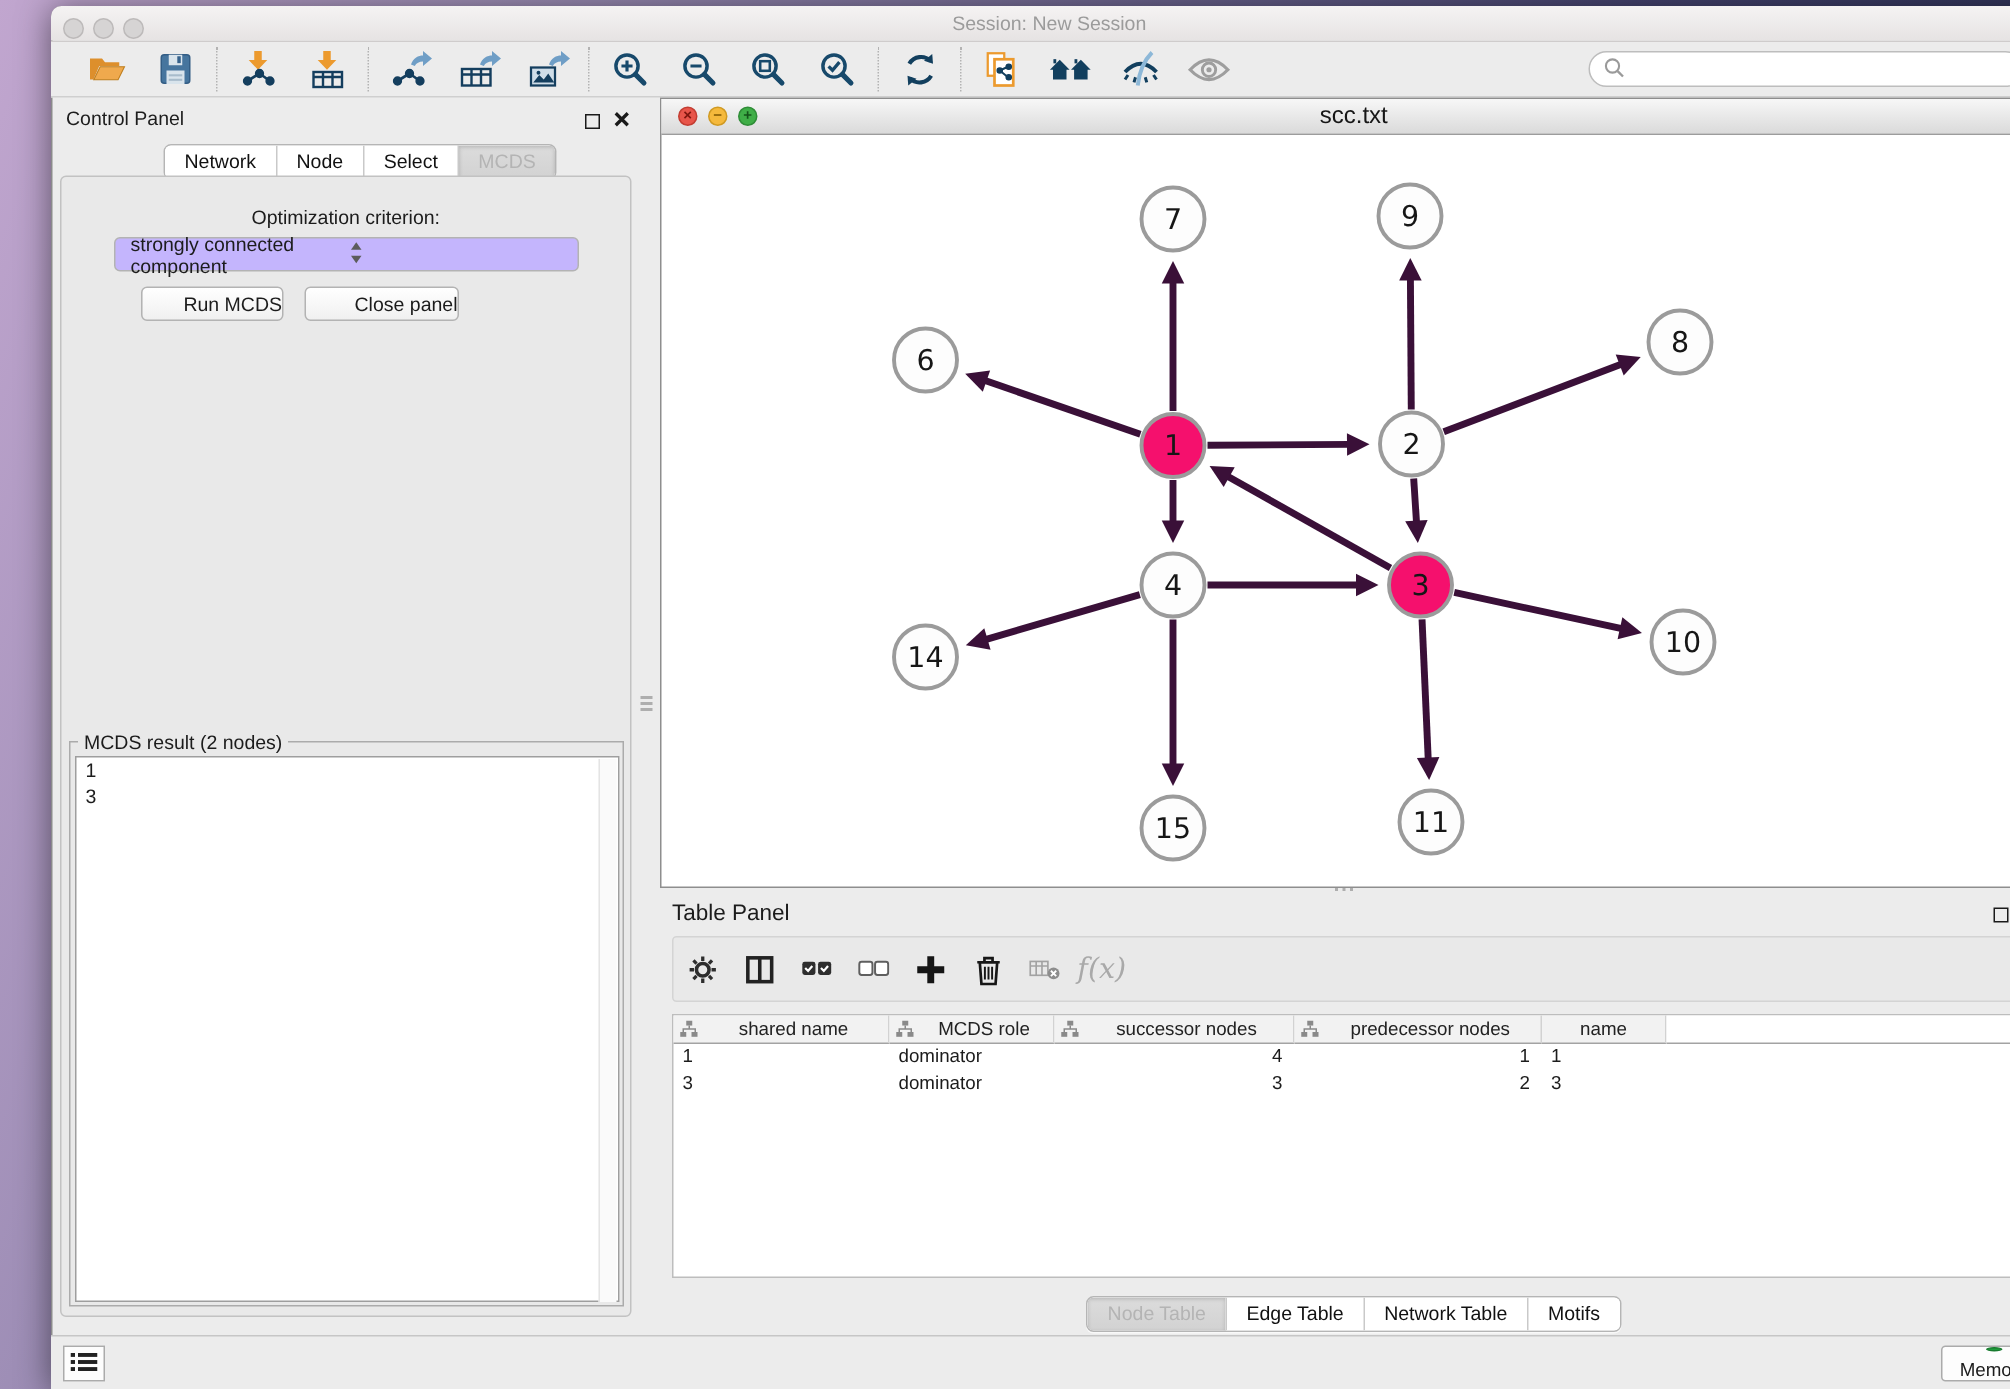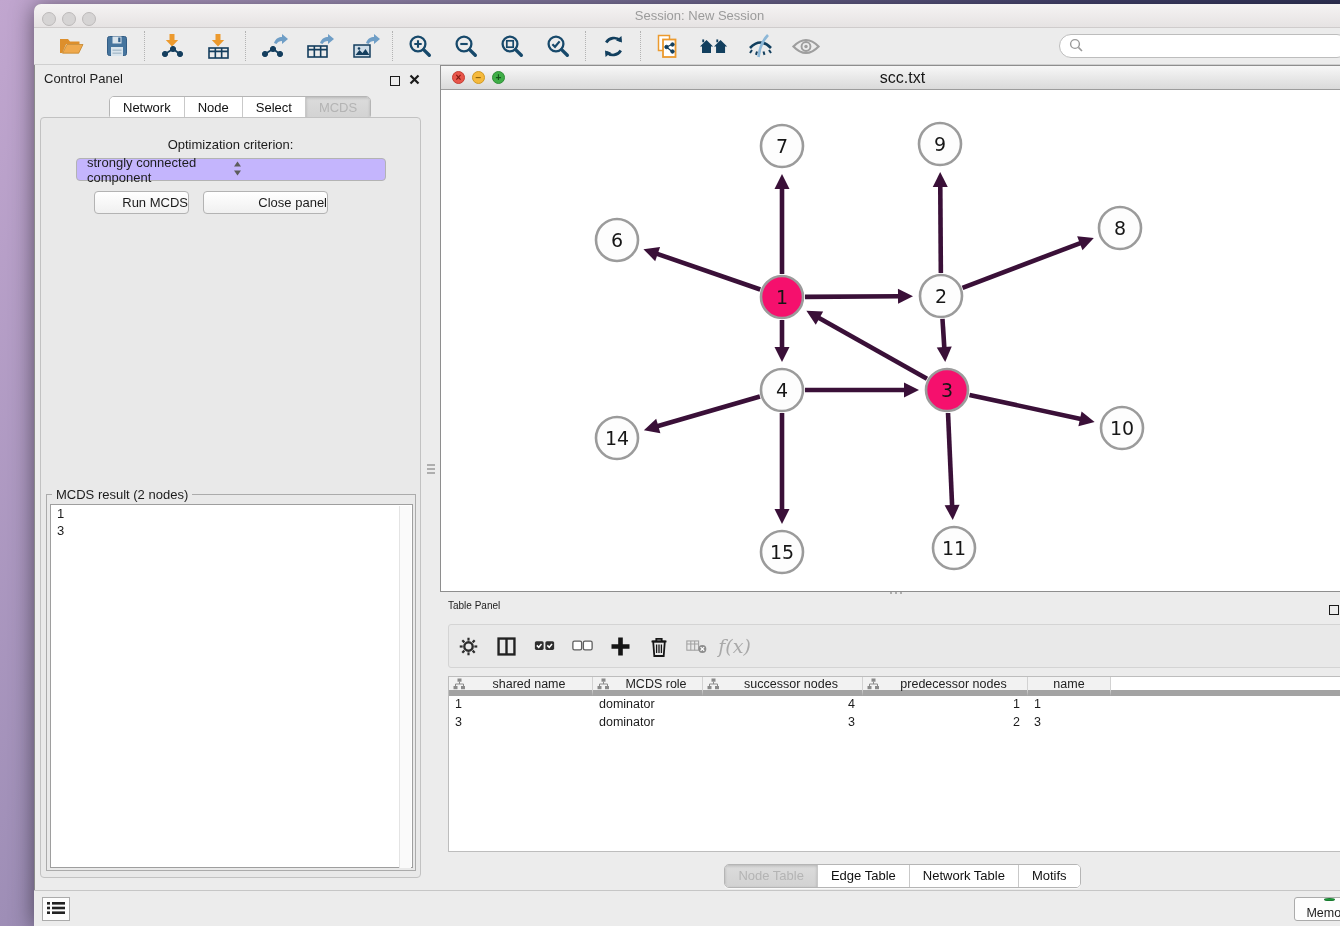--- a/index.html
+++ b/index.html
@@ -51,21 +51,21 @@
   #cp-tabs { left:77px; top:96px; }
   #cp-box { left:8px; top:117px; width:381px; height:761px; background:#e9e9e9;
     border:1px solid #c2c2c2; border-radius:4px; }
   #opt-label { left:8px; top:137px; width:381px; text-align:center; font-size:13px; }
   #criterion { left:44px; top:158px; width:310px; height:23px; background:#c4b5fd;
     border:1px solid #b3b3b3; border-radius:4px; display:flex; align-items:center; padding:0 6px 0 10px; }
   #criterion span { flex:1; font-size:13px; }
   .push-btn { position:absolute; height:23px; background:linear-gradient(#ffffff,#f0f0f0);
     border:1px solid #b3b3b3; border-radius:4px; font-size:13px; text-align:right; line-height:21px; }
   #run-btn  { left:94px;  top:191px; width:95px; }
-  #close-btn{ left:203px; top:191px; width:125px; }
+  #close-btn{ left:203px; top:191px; width:103px; }
   #mcds-fieldset { left:14px; top:494px; width:370px; height:377px; border:1px solid #ababab; }
   #mcds-legend { position:absolute; top:-8px; left:5px; background:#e9e9e9; padding:0 4px; font-size:13px; }
   #mcds-inner { position:absolute; left:3px; top:9px; width:363px; height:364px; background:#fff;
     border:1px solid #9e9e9e; }
   #mcds-scroll { position:absolute; right:1px; top:1px; width:12px; height:362px; background:#fafafa;
     border-left:1px solid #e4e4e4; }
   .result-line { padding:1px 0 0 6px; font-size:13px; line-height:16px; }
 
   .vsplit { left:395px; top:462px; width:8px; }
   .vsplit div { height:2px; background:#aeaeae; margin:2px 0; }
@@ -76,29 +76,29 @@
   #netwin { left:408px; top:65px; width:925px; height:527px; background:#fff;
     border:1px solid #8e8e8e; }
   #netwin-titlebar { position:absolute; left:0; top:0; width:923px; height:24px;
     background:linear-gradient(#f7f7f7,#dadada); border-bottom:1px solid #9c9c9c; }
   .mac-dot { position:absolute; top:5px; width:13px; height:13px; border-radius:50%;
     font-size:10px; font-weight:bold; text-align:center; line-height:12px; }
   #netwin-title { width:100%; text-align:center; line-height:23px; font-size:16px; color:#161616; }
   #graph-svg { position:absolute; left:0; top:24px; }
 
   
-  #tp-title { left:416px; top:600px; font-size:10px; }
+  #tp-title { left:416px; top:600px; font-size:15px; }
   #tp-hdr-btns { left:1297px; top:602px; }
   #tp-toolbar { left:416px; top:624px; width:916px; height:44px; background:#e9e9e9;
     border:1px solid #d4d4d4; border-radius:3px; display:flex; align-items:center; gap:17px; padding:0 9px; }
   .tpt-icon { width:21px; height:26px; display:flex; align-items:center; justify-content:center; }
   .fx-label { font-family:"DejaVu Serif", serif; font-style:italic; font-size:19px; color:#a9a9a9; }
   #table { left:416px; top:676px; width:915px; height:176px; background:#fff; border:1px solid #bdbdbd; }
   #thead { display:flex; height:19px; }
-  .th { background:#f2f2f2; border-right:1px solid #d2d2d2; border-bottom:6px solid #a3a3a3;
+  .th { background:#f2f2f2; border-right:1px solid #d2d2d2; border-bottom:1px solid #a3a3a3;
     display:flex; align-items:center; font-size:12.5px; color:#222; padding:0 4px; }
   .th .th-label { flex:1; text-align:center; }
   .th.filler { background:#fff; border-right:none; }
   .tr { display:flex; height:17.5px; }
   .td { font-size:12.5px; padding:1px 8px 0 6px; white-space:nowrap; overflow:hidden; }
   #tp-tabs-wrap { left:408px; top:864px; width:925px; display:flex; justify-content:center; }
 
   
   #statusbar { left:2px; top:890px; width:1331px; height:36px; border-top:1px solid #c6c6c6; background:#ececec; }
   #list-btn { left:10px; top:897px; width:28px; height:24px; background:#fdfdfd;

